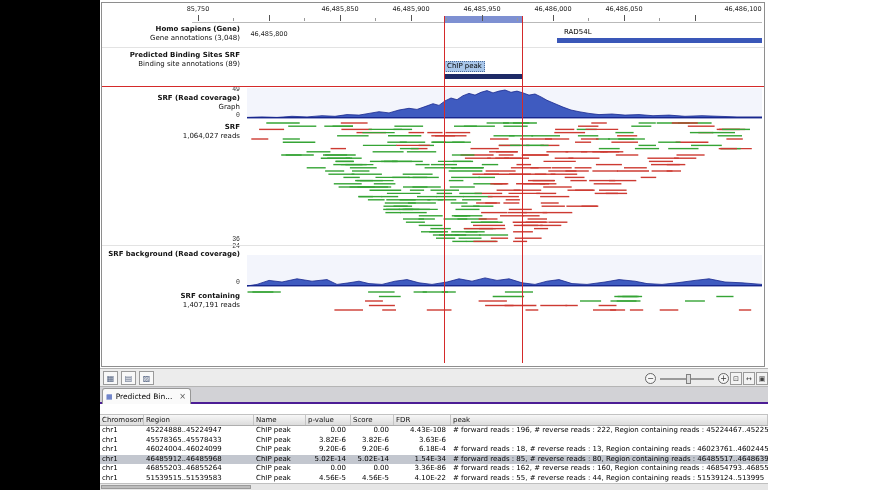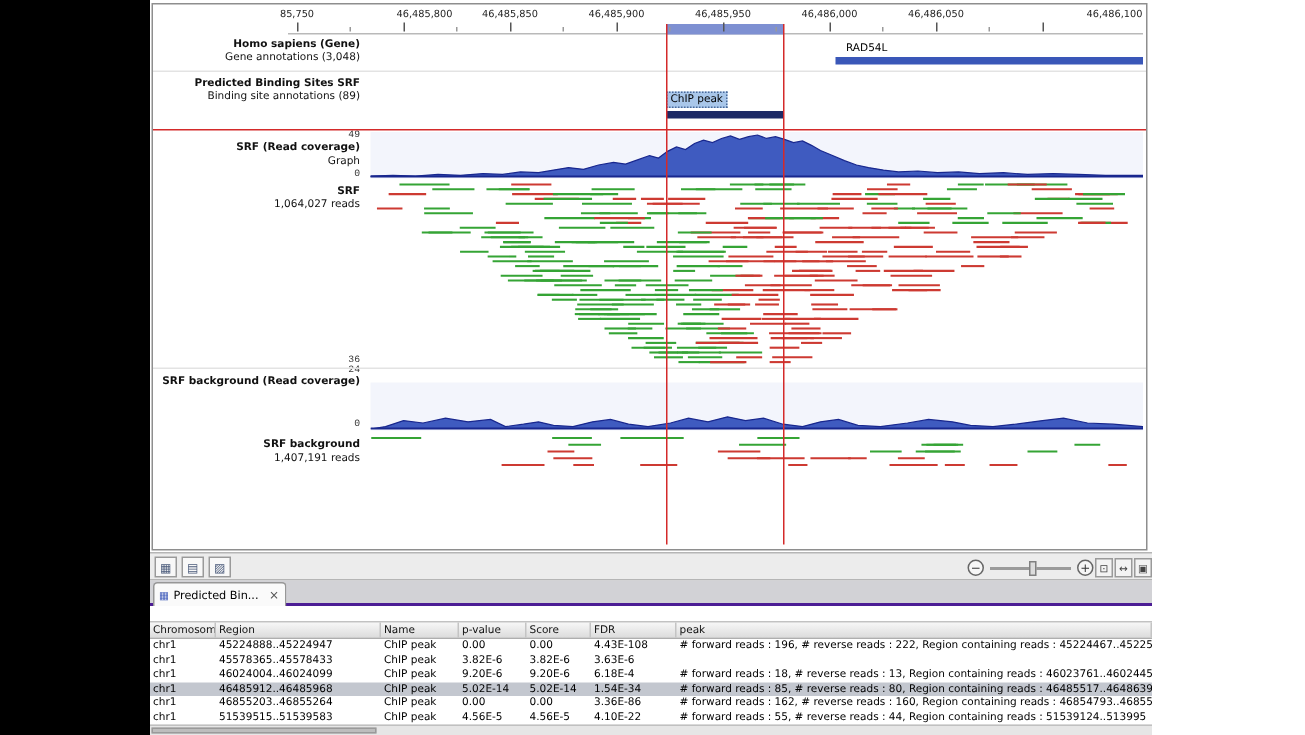--- a/index.html
+++ b/index.html
@@ -68,40 +68,40 @@
            background:linear-gradient(#f7f7f7,#dcdcdc); border-top:1px solid #c2c2c2; border-bottom:1px solid #aeaeae;
            font-size:7px; line-height:10px; color:#111; }
   .hcell { border-right:1px solid #c4c4c4; padding:0 2px; overflow:hidden; white-space:nowrap; }
   .tbody { position:absolute; left:0; top:22px; width:668px; }
   .trow { display:flex; height:9.5px; font-size:7px; line-height:9.5px; color:#000; cursor:default; }
   .trow.selected { background:var(--selected-row-bg); }
   .tcell { padding:0 2px; overflow:hidden; white-space:nowrap; }
   .c-chrom { width:44px; } .c-region { width:110px; } .c-name { width:52px; }
   .c-pval { width:45px; } .c-score { width:43px; } .c-fdr { width:57px; }
   .c-note { flex:1; }
-  .tcell.c-pval, .tcell.c-score, .tcell.c-fdr { padding-right:5px; }
+  .tcell.c-pval, .tcell.c-score, .tcell.c-fdr { text-align:right; padding-right:5px; }
   .hscroll { position:absolute; left:0; bottom:0; width:668px; height:7px; background:#e6e6e6; border-top:1px solid #c0c0c0; }
   .hthumb { position:absolute; left:1px; top:1px; width:150px; height:4px; background:#bdbdbd; border:1px solid #9a9a9a; }
 </style>
 </head>
 <body>
 
 <div class="app">
 
   <div class="trackview">
     <div class="band band1"></div>
     <div class="band band2"></div>
 
     <div class="ruler">
       <div class="ruler-line"></div>
       <div class="sel-region"></div>
     <div class="tick-label" style="left: 96px;">85,750</div>
         <div class="tick-mark" style="left: 96px;"></div>
         <div class="tick-minor" style="left: 131px;"></div>
-        <div class="tick-label" style="left: 181px;">46,485,800</div>
+        <div class="tick-label" style="left: 167px; margin-top: 25px;">46,485,800</div>
         <div class="tick-mark" style="left: 167px;"></div>
         <div class="tick-minor" style="left: 202px;"></div>
         <div class="tick-label" style="left: 238px;">46,485,850</div>
         <div class="tick-mark" style="left: 238px;"></div>
         <div class="tick-minor" style="left: 273px;"></div>
         <div class="tick-label" style="left: 309px;">46,485,900</div>
         <div class="tick-mark" style="left: 309px;"></div>
         <div class="tick-minor" style="left: 344px;"></div>
         <div class="tick-label" style="left: 380px;">46,485,950</div>
         <div class="tick-mark" style="left: 380px;"></div>
@@ -123,21 +123,21 @@
     <div class="tlabel axis" style="top:83px">49</div>
     <div class="tlabel bold" style="top:91px">SRF (Read coverage)</div>
     <div class="tlabel" style="top:100px">Graph</div>
     <div class="tlabel axis" style="top:109px">0</div>
     <div class="tlabel bold" style="top:120px">SRF</div>
     <div class="tlabel" style="top:129px">1,064,027 reads</div>
     <div class="tlabel axis" style="top:233px">36</div>
     <div class="tlabel axis" style="top:240px">24</div>
     <div class="tlabel bold" style="top:247px">SRF background (Read coverage)</div>
     <div class="tlabel axis" style="top:276px">0</div>
-    <div class="tlabel bold" style="top:289px">SRF background</div>
+    <div class="tlabel bold" style="top:289px">SRF containing</div>
     <div class="tlabel" style="top:298px">1,407,191 reads</div>
 
     <div class="gene-label">RAD54L</div>
     <div class="gene-bar"></div>
 
     <div class="chip-label">ChIP peak</div>
     <div class="chip-bar"></div>
 
     <svg id="cov1" class="tsvg" width="515" height="31">
         <path d="M0 30 L0 29.4 L15 28.9 L30 29.4 L45 28.3 L60 28.9 L75 27.7 L88 28.3 L100 26.6 L112 27.1 L122 25.4 L132 23.7 L142 24.9 L152 22.0 L162 20.3 L170 21.4 L178 18.6 L186 15.7 L192 17.4 L198 12.9 L204 10.0 L210 11.7 L216 7.7 L222 5.4 L228 7.1 L234 4.3 L240 2.6 L246 4.9 L252 3.1 L258 2.0 L264 4.3 L270 3.1 L276 4.9 L282 7.1 L288 6.0 L294 8.9 L300 12.3 L308 15.7 L316 19.1 L324 22.0 L332 23.7 L342 25.4 L352 26.6 L365 26.0 L378 27.1 L392 26.6 L406 27.7 L422 27.1 L438 28.3 L455 27.7 L472 28.3 L490 28.9 L515 28.9 L515 30 Z" fill="#3f5bc0" stroke="#18278e" stroke-width="0.8"></path>

